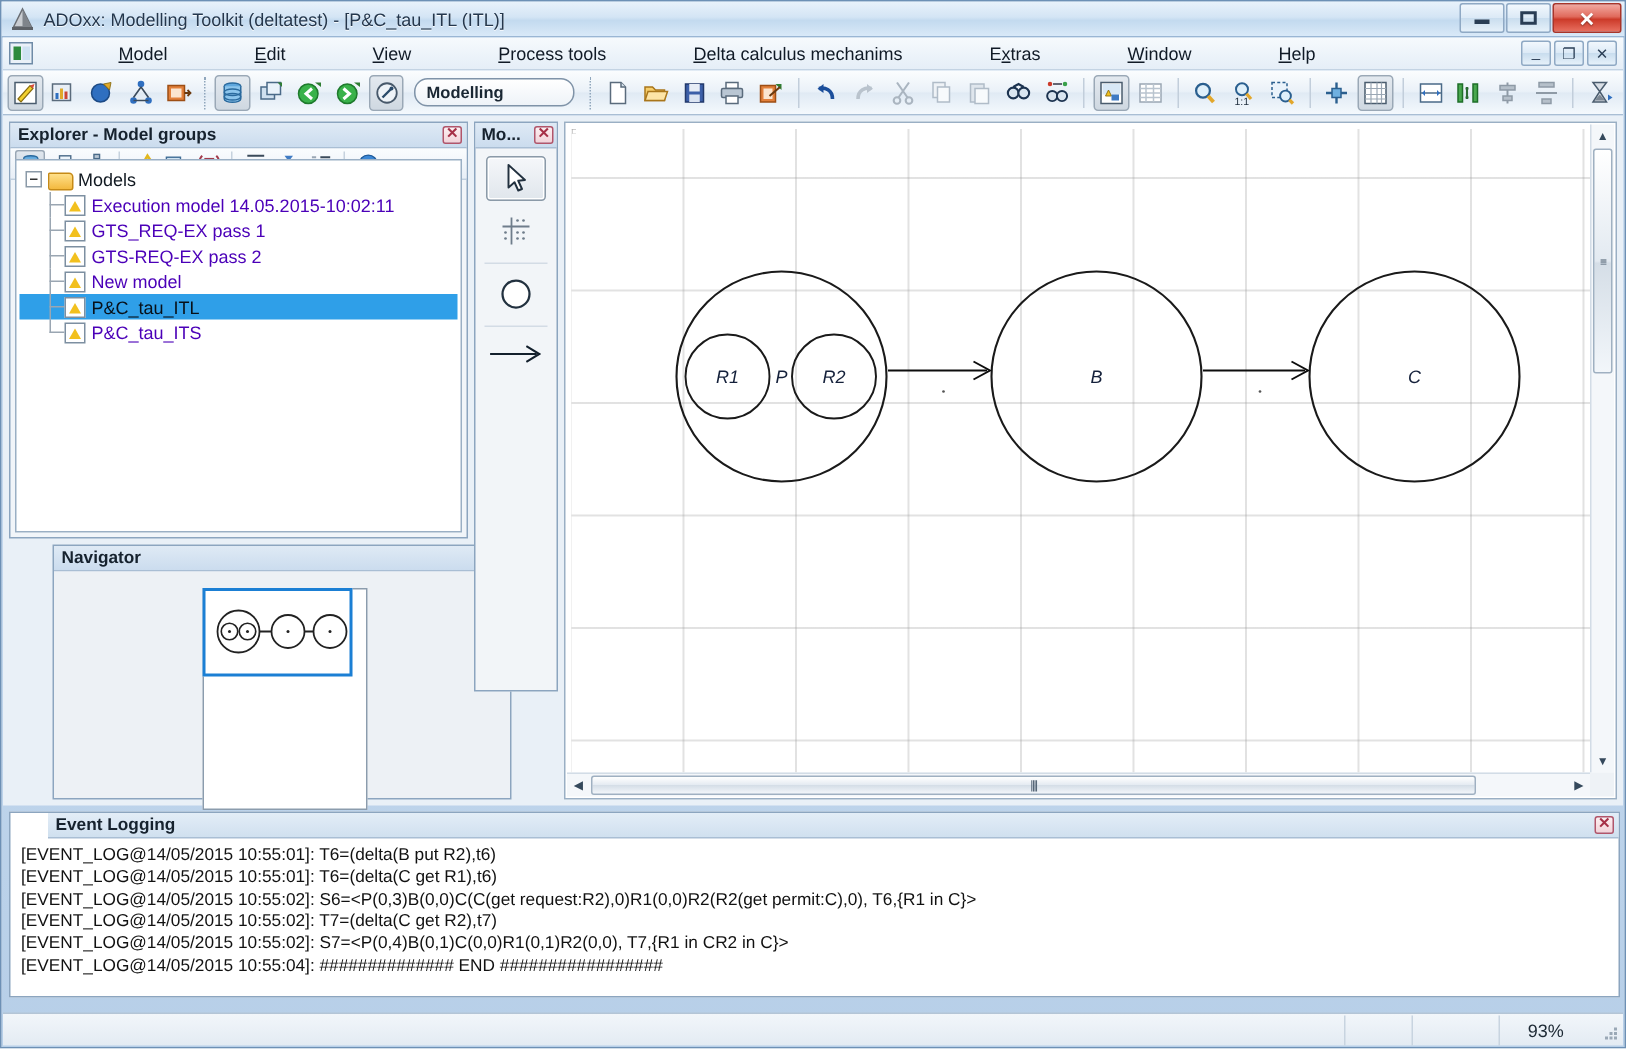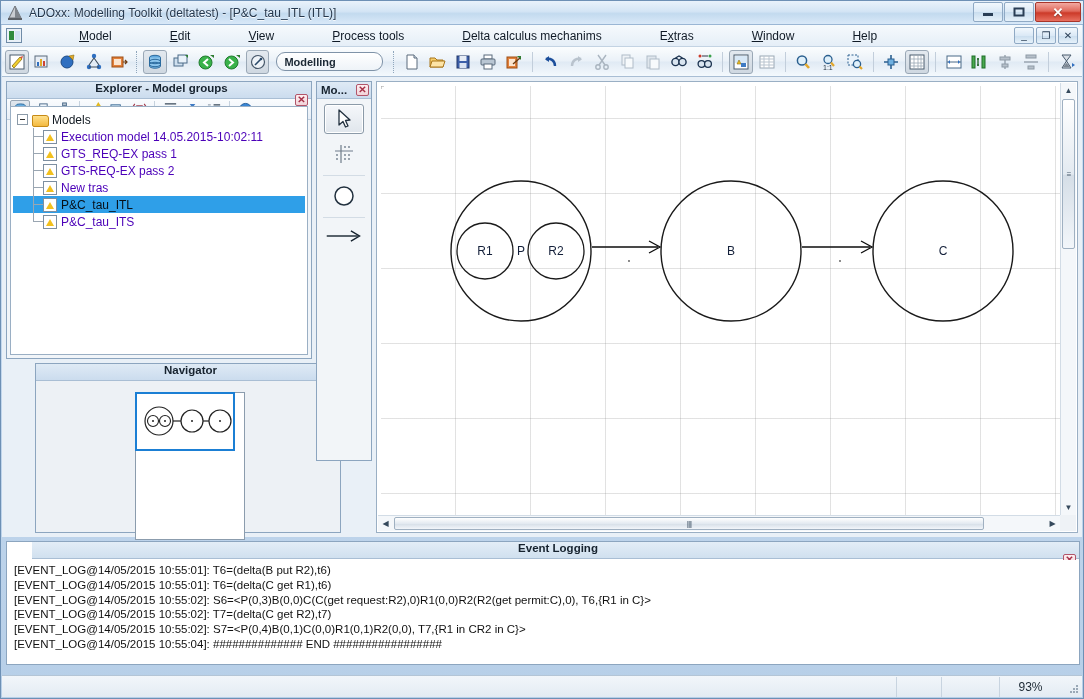--- a/index.html
+++ b/index.html
@@ -103,21 +103,21 @@
 
   .panel {
     position: absolute;
     background: #f1f5f9;
     border: 1px solid #8ca5bf;
   }
   .panel-title {
     height: 17px; background: linear-gradient(180deg,#dfeaf5 0%, #cbdcee 100%);
     border-bottom: 1px solid #a9bed4;
     display: flex; align-items: center; padding-left: 5px;
-    font-size: 11.5px; font-weight: bold; color: #16222e; flex-direction: column;
+    font-size: 11.5px; font-weight: bold; color: #16222e;
   }
   .panel-close {
     margin-left: auto; margin-right: 3px; width: 13px; height: 12px;
     border: 1px solid #b2556a; border-radius: 2px;
     background: linear-gradient(180deg,#fdeff1,#f2d3d9);
     color: #a63047; font-size: 10px; font-weight: bold; line-height: 10px;
     text-align: center; cursor: default;
   }
 
   
@@ -204,20 +204,21 @@
   #canvaswin { left: 374px; top: 4px; width: 702px; height: 452px; background:#fff;
                border:1px solid #9aafc4; }
   #canvasinner {
     position:absolute; left:4px; top:4px; right:17px; bottom:17px;
     background:#fff; overflow:hidden;
     background-image:
       linear-gradient(to right, rgba(150,150,150,.28) 1px, transparent 1px),
       linear-gradient(to bottom, rgba(150,150,150,.28) 1px, transparent 1px);
     background-size: 75px 75px;
     background-position: -1px 32px;
+    font-style: italic;
   }
   #canvasinner::before{
     content:''; position:absolute; left:0; top:0; right:0; bottom:0;
     background-image:
       repeating-linear-gradient(to right, rgba(165,165,165,.55) 0 1px, transparent 1px 3px),
       repeating-linear-gradient(to bottom, rgba(165,165,165,.55) 0 1px, transparent 1px 3px);
     background-size: 3px 3px;
     background-repeat: no-repeat;
     background-position: 0 0, 0 0;
     pointer-events:none;
@@ -687,21 +688,21 @@
         <div class="tchild">
           <span class="vline"></span>
           <span class="dash"></span>
           <span class="micon"></span>
           <span class="mlabel">GTS-REQ-EX pass 2</span>
         </div>
         <div class="tchild">
           <span class="vline"></span>
           <span class="dash"></span>
           <span class="micon"></span>
-          <span class="mlabel">New tras</span>
+          <span class="mlabel">New model</span>
         </div>
         <div class="tchild sel">
           <span class="vline"></span>
           <span class="dash"></span>
           <span class="micon"></span>
           <span class="mlabel">P&amp;C_tau_ITL</span>
         </div>
         <div class="tchild">
           <span class="vline" style="height:9px"></span>
           <span class="dash"></span>

